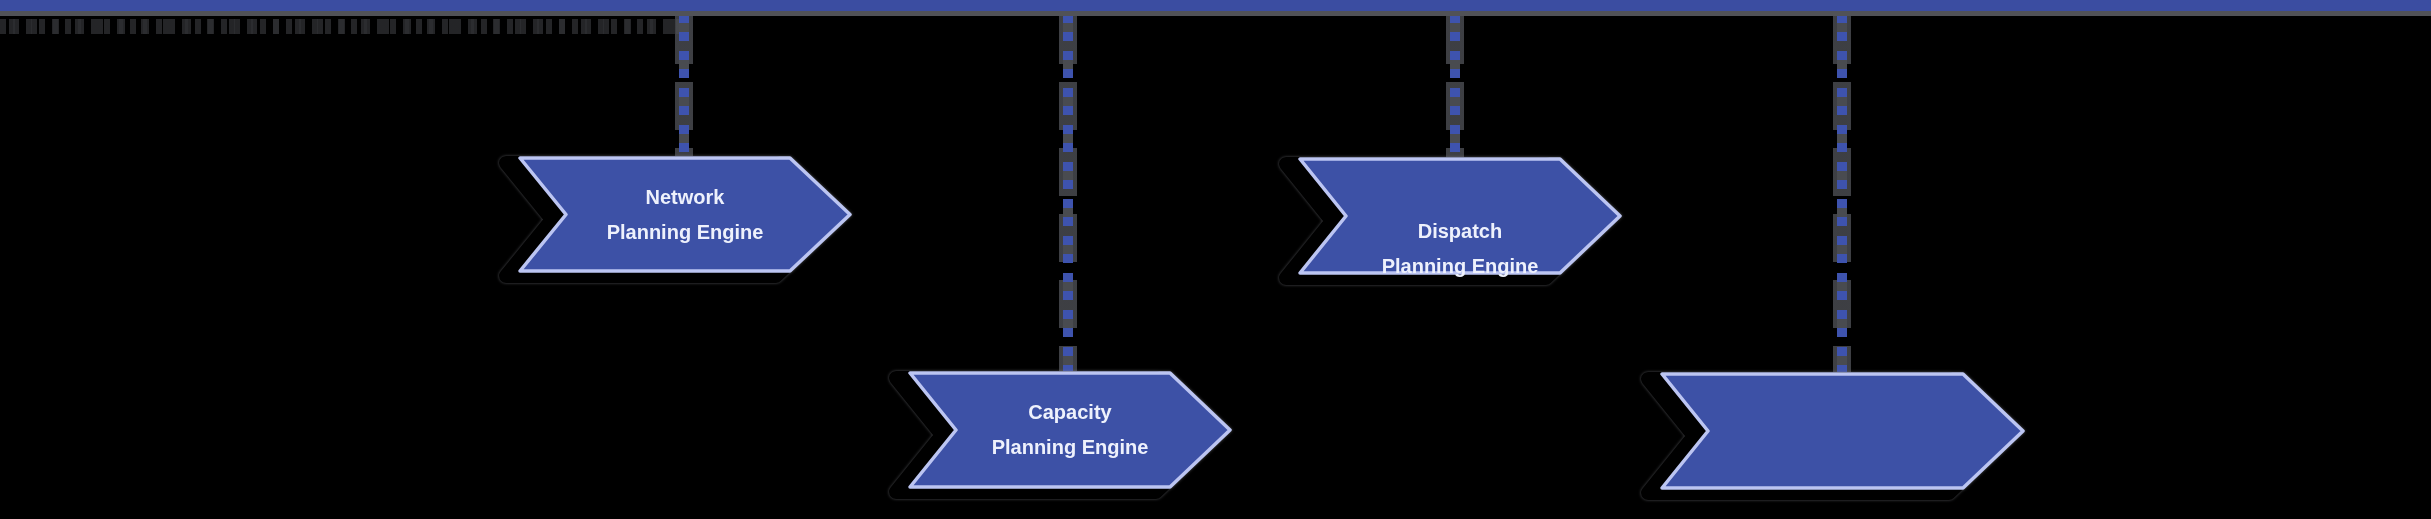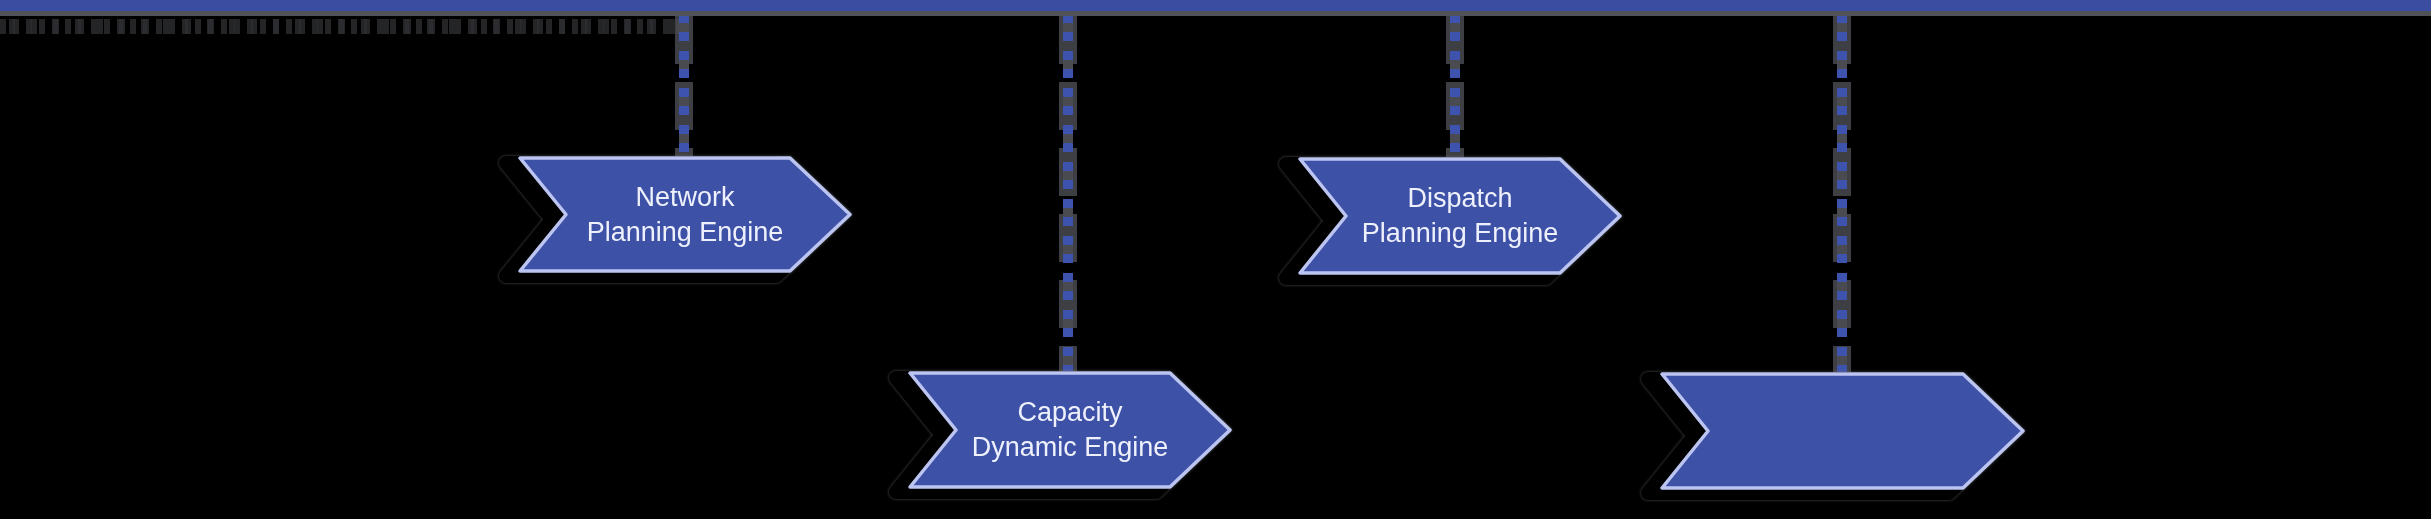--- a/index.html
+++ b/index.html
@@ -54,31 +54,31 @@
   .node svg{
     position:absolute;left:0;top:0;display:block;
     filter:drop-shadow(0 0 1.5px rgba(120,122,128,.65));
   }
   .poly-shadow{stroke-width:14;stroke-linejoin:round;}
   .poly-main{stroke-width:3.5;stroke-linejoin:round;}
   .node-label{
     position:absolute;left:40px;top:40px;
     display:flex;align-items:center;justify-content:center;
     text-align:center;white-space:pre-line;
-    font-size:27px;line-height:35px;font-weight:400;
+    font-size:20px;line-height:35px;font-weight:700;
     color:var(--text,#eef1fc);
     pointer-events:none;
   }
   
   .node-1{left:480px;top:118px;width:410px;height:193px;}
   .node-1 .node-label{width:330px;height:113px;}
   .node-2{left:870px;top:333px;width:400px;height:194px;}
   .node-2 .node-label{width:320px;height:114px;}
   .node-3{left:1260px;top:119px;width:400px;height:194px;}
-  .node-3 .node-label{width:320px;height:114px;}
+  .node-3 .node-label{width:320px;height:114px;margin-top:33px;}
   .node-4{left:1622px;top:334px;width:441px;height:194px;}
   .node-4 .node-label{width:361px;height:114px;}
   .c-1{left:674px;height:145px;}
   .c-2{left:1058px;height:359px;}
   .c-3{left:1445px;height:145px;}
   .c-4{left:1832px;height:360px;}
 </style>
 </head>
 <body>
 
@@ -101,21 +101,21 @@
     <div class="node-label">Network
 Planning Engine</div>
   </div>
 
   <div class="node node-2">
     <svg width="400" height="194" viewBox="-40 -40 400 194">
       <polygon class="poly-shadow" points="0,0 260,0 320,57 260,114 0,114 46,57" transform="translate(-14,5)" fill="#000000" stroke="#000000"></polygon>
       <polygon class="poly-main" points="0,0 260,0 320,57 260,114 0,114 46,57" fill="#3d51a6" stroke="#bcc5f2"></polygon>
     </svg>
     <div class="node-label">Capacity
-Dynamic Engine</div>
+Planning Engine</div>
   </div>
 
   <div class="node node-3">
     <svg width="400" height="194" viewBox="-40 -40 400 194">
       <polygon class="poly-shadow" points="0,0 260,0 320,57 260,114 0,114 46,57" transform="translate(-14,5)" fill="#000000" stroke="#000000"></polygon>
       <polygon class="poly-main" points="0,0 260,0 320,57 260,114 0,114 46,57" fill="#3d51a6" stroke="#bcc5f2"></polygon>
     </svg>
     <div class="node-label">Dispatch
 Planning Engine</div>
   </div>

